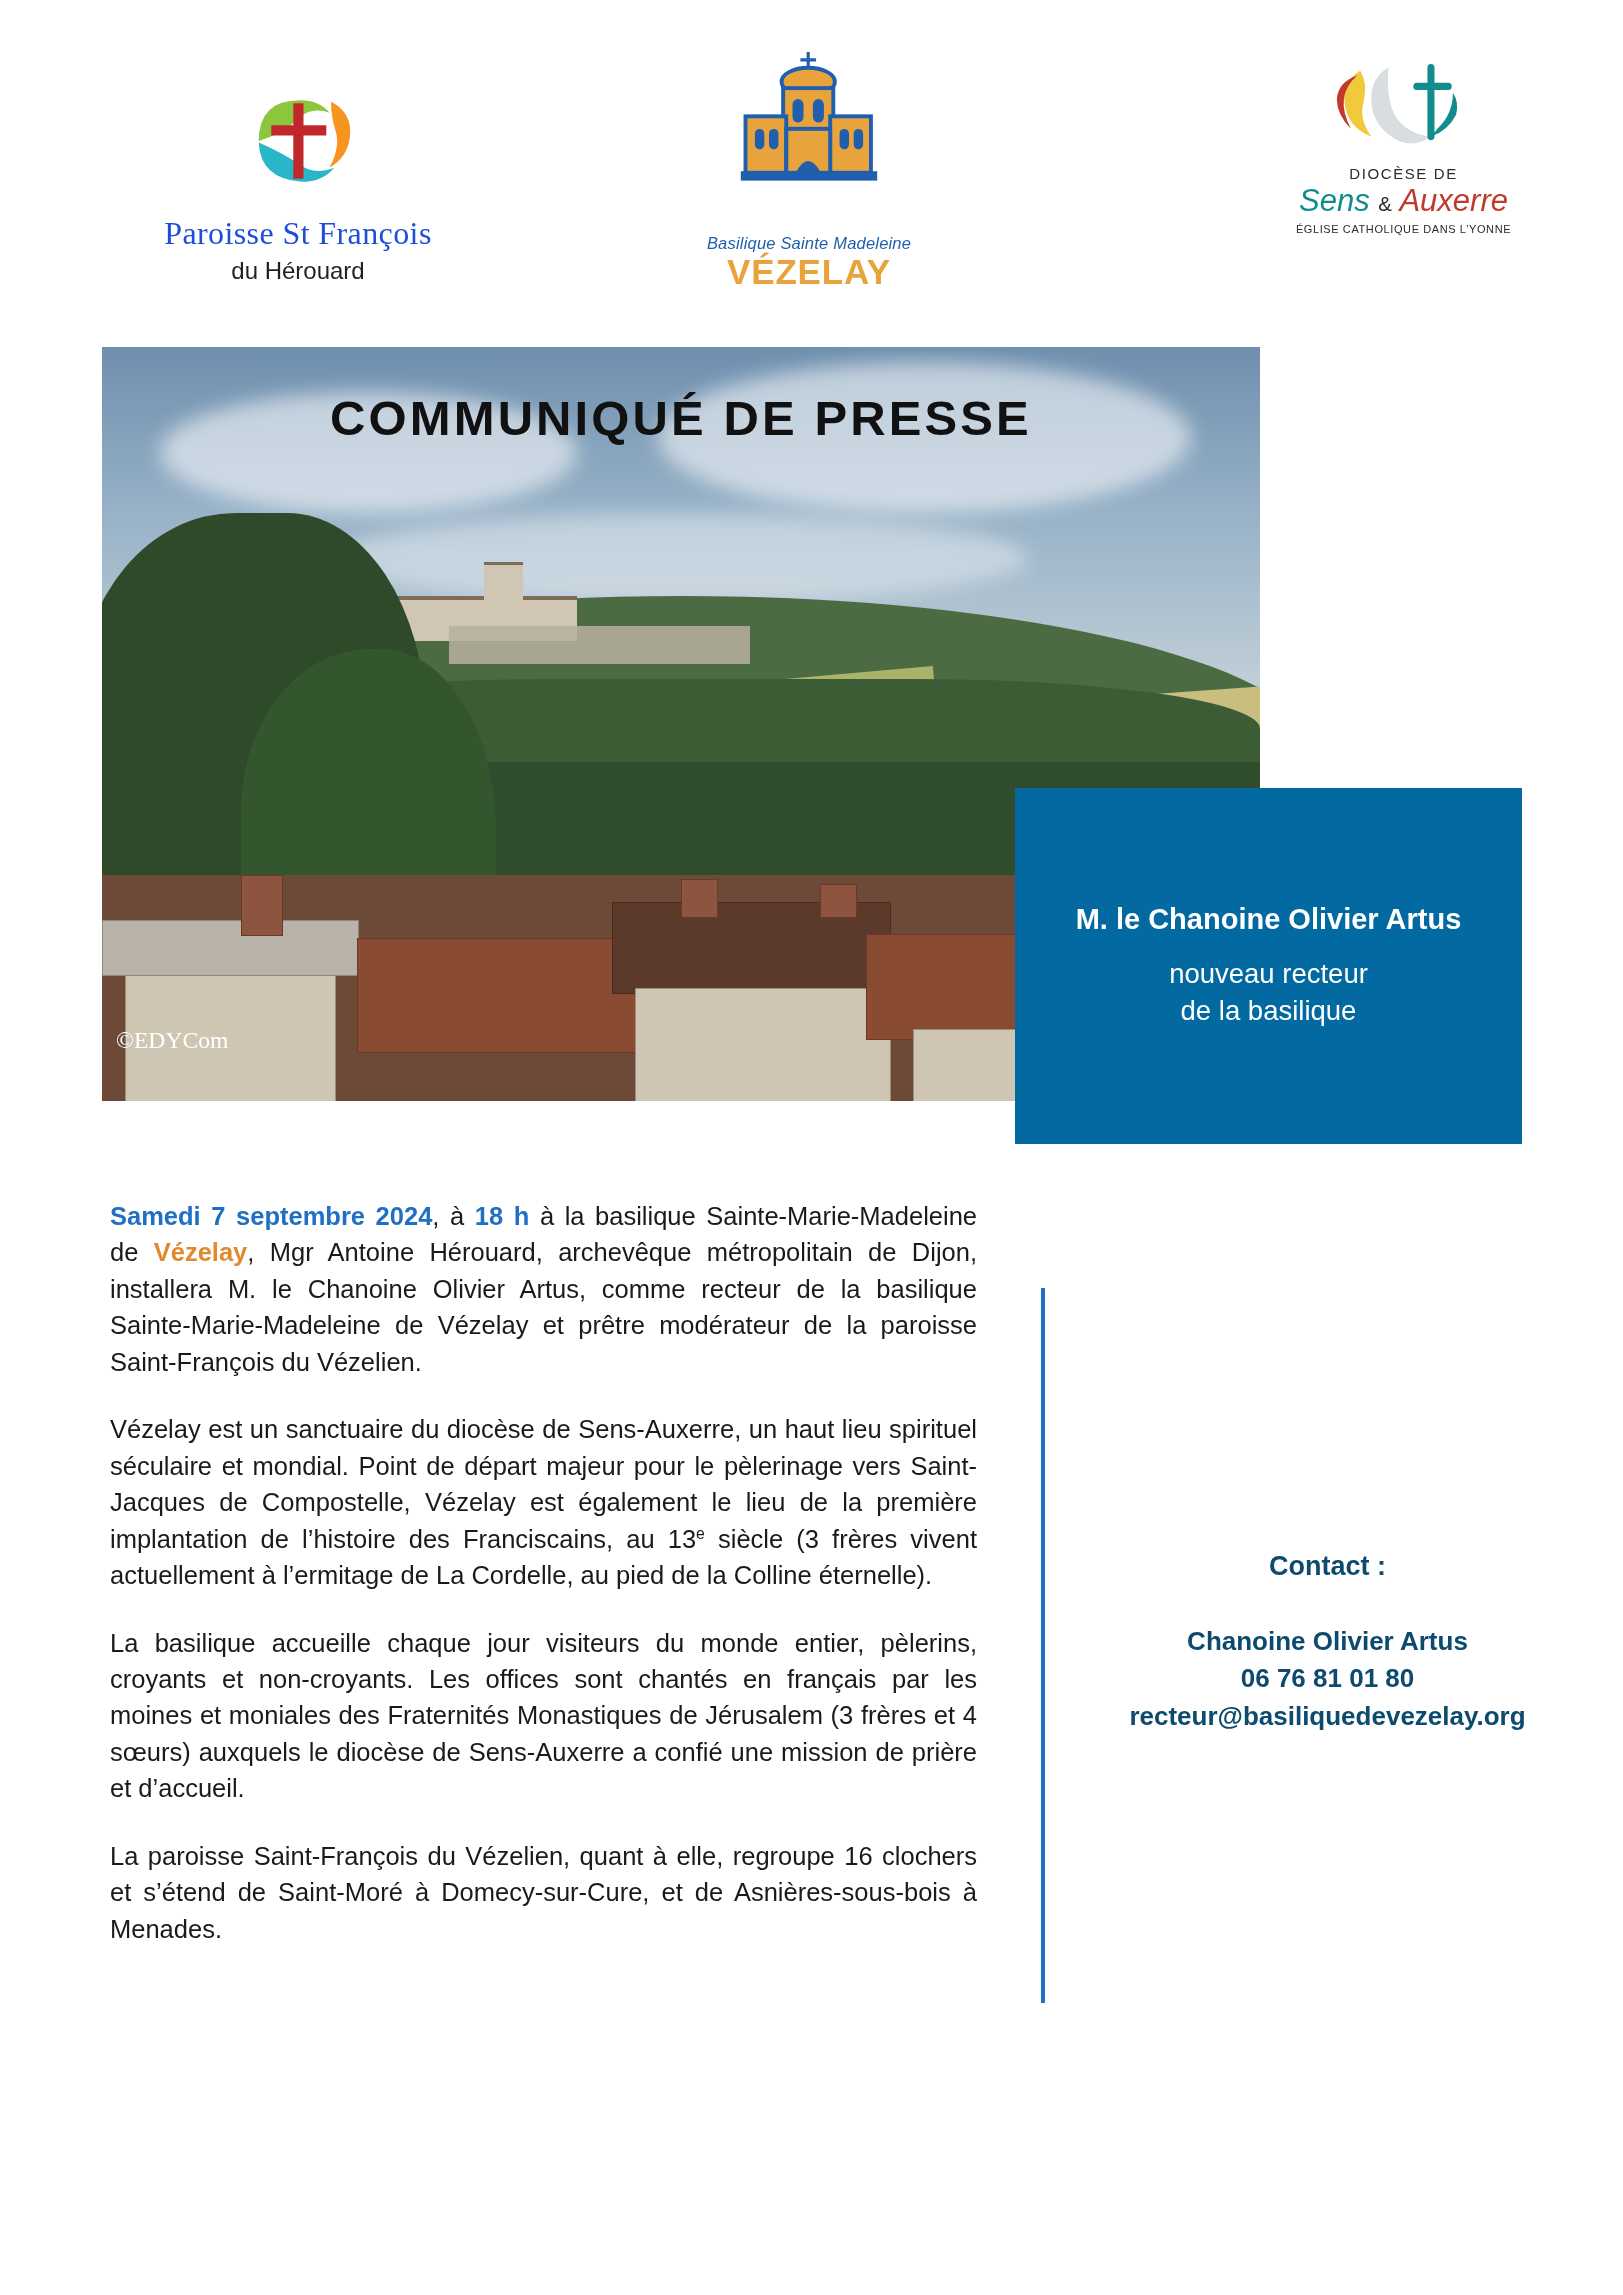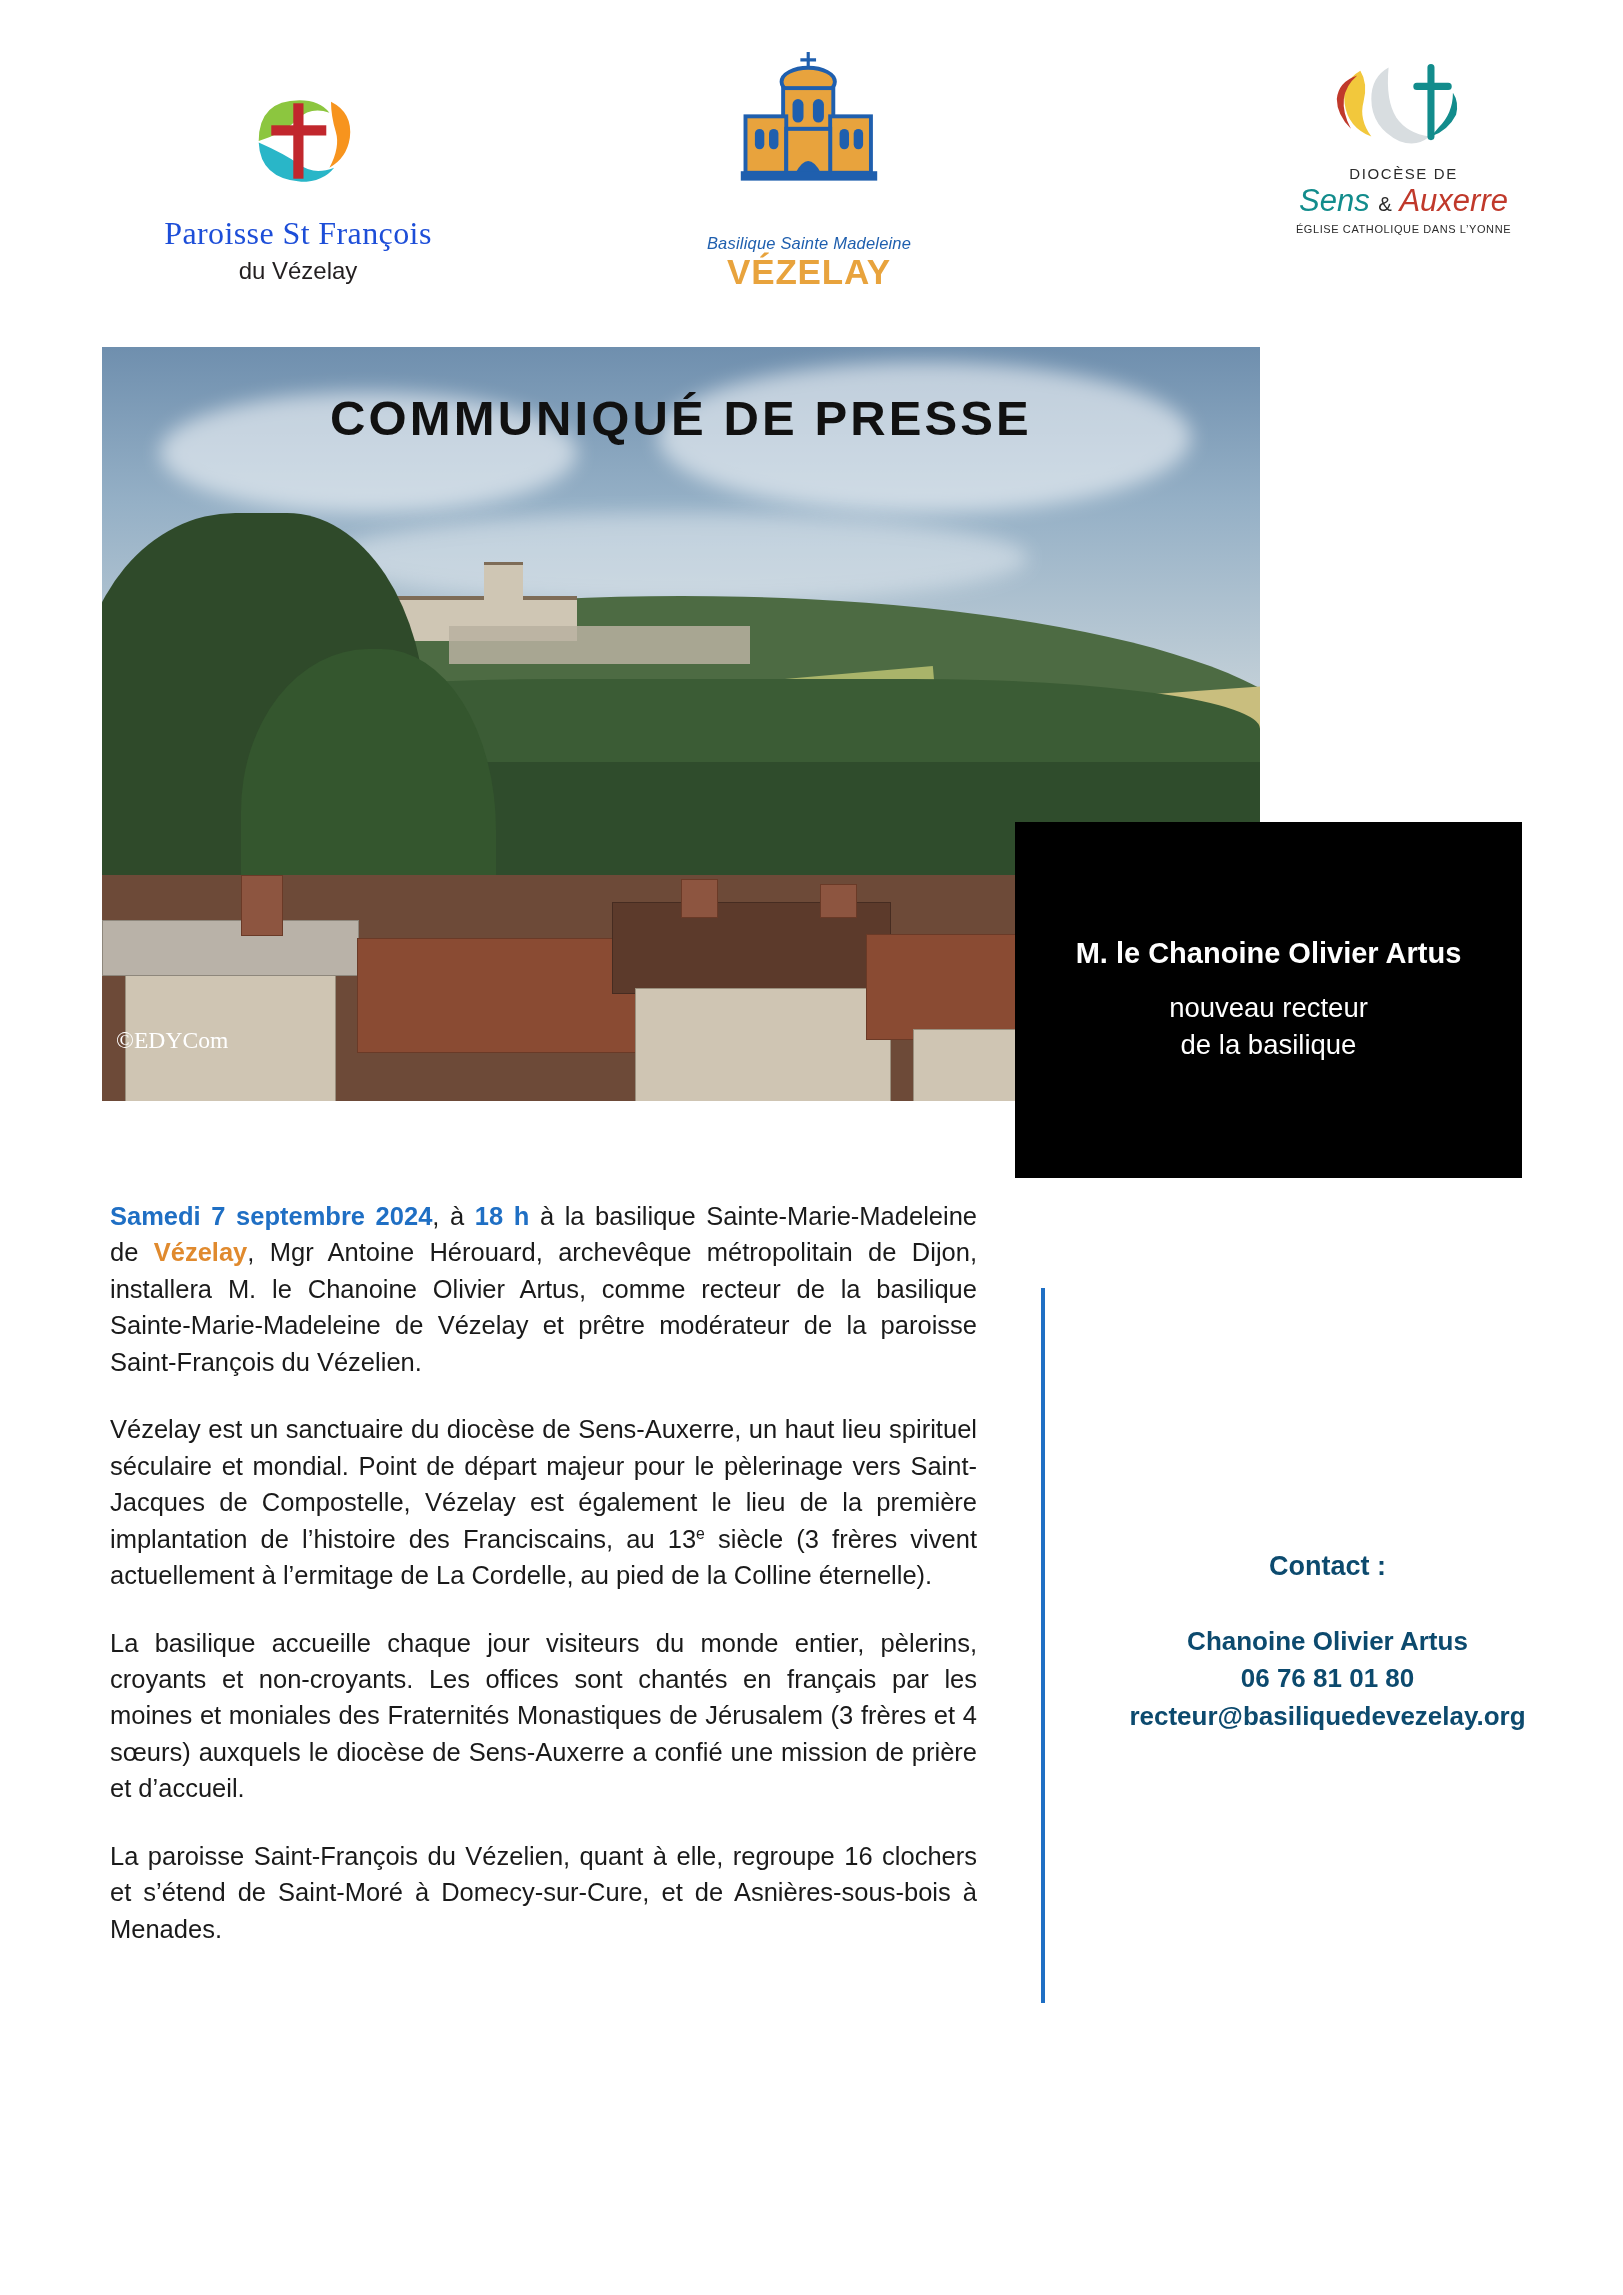--- a/index.html
+++ b/index.html
@@ -251,24 +251,24 @@
     bottom: 47px;
     font-size: 23.6px;
     color: #ffffff;
     font-family: "Liberation Serif", serif;
   }
 
   
   .rector-box {
     position: absolute;
     left: 1015px;
-    top: 822px;
+    top: 788px;
     width: 507px;
     height: 356px;
-    background: #000000;
+    background: #0369a1;
     color: #ffffff;
     display: flex;
     flex-direction: column;
     align-items: center;
     justify-content: center;
     text-align: center;
   }
   .rector-box .rb-name {
     font-size: 29px;
     font-weight: bold;
@@ -345,21 +345,21 @@
     <div class="cross-wrap">
       <svg width="126" height="110" viewBox="0 0 160 140" aria-hidden="true">
         <path d="M30 70 Q30 18 82 18 Q108 18 120 34 Q96 26 80 42 Q62 60 30 70 Z" fill="#8cc63f"></path>
         <path d="M30 72 Q32 118 84 122 Q112 122 126 104 Q100 114 82 100 Q62 86 30 72 Z" fill="#29b6c8"></path>
         <path d="M122 20 Q150 34 146 66 Q142 92 120 104 Q134 78 128 58 Q122 38 122 20 Z" fill="#f7941e"></path>
         <rect x="74" y="22" width="13" height="96" fill="#c1272d"></rect>
         <rect x="46" y="50" width="70" height="13" fill="#c1272d"></rect>
       </svg>
     </div>
     <div class="name">Paroisse St François</div>
-    <div class="sub">du Vézelay</div>
+    <div class="sub">du Hérouard</div>
   </div>
 
   <div class="logo-basilica">
     <div>
       <svg width="196" height="181" viewBox="0 0 250 230" aria-hidden="true">
         <path d="M124 6 L124 28 M114 16 L134 16" stroke="#1f5fae" stroke-width="4" fill="none"></path>
         <ellipse cx="124" cy="44" rx="34" ry="18" fill="#e8a33d" stroke="#1f5fae" stroke-width="5"></ellipse>
         <rect x="92" y="52" width="64" height="52" fill="#e8a33d" stroke="#1f5fae" stroke-width="5"></rect>
         <rect x="104" y="66" width="14" height="30" rx="7" fill="#1f5fae"></rect>
         <rect x="130" y="66" width="14" height="30" rx="7" fill="#1f5fae"></rect>

